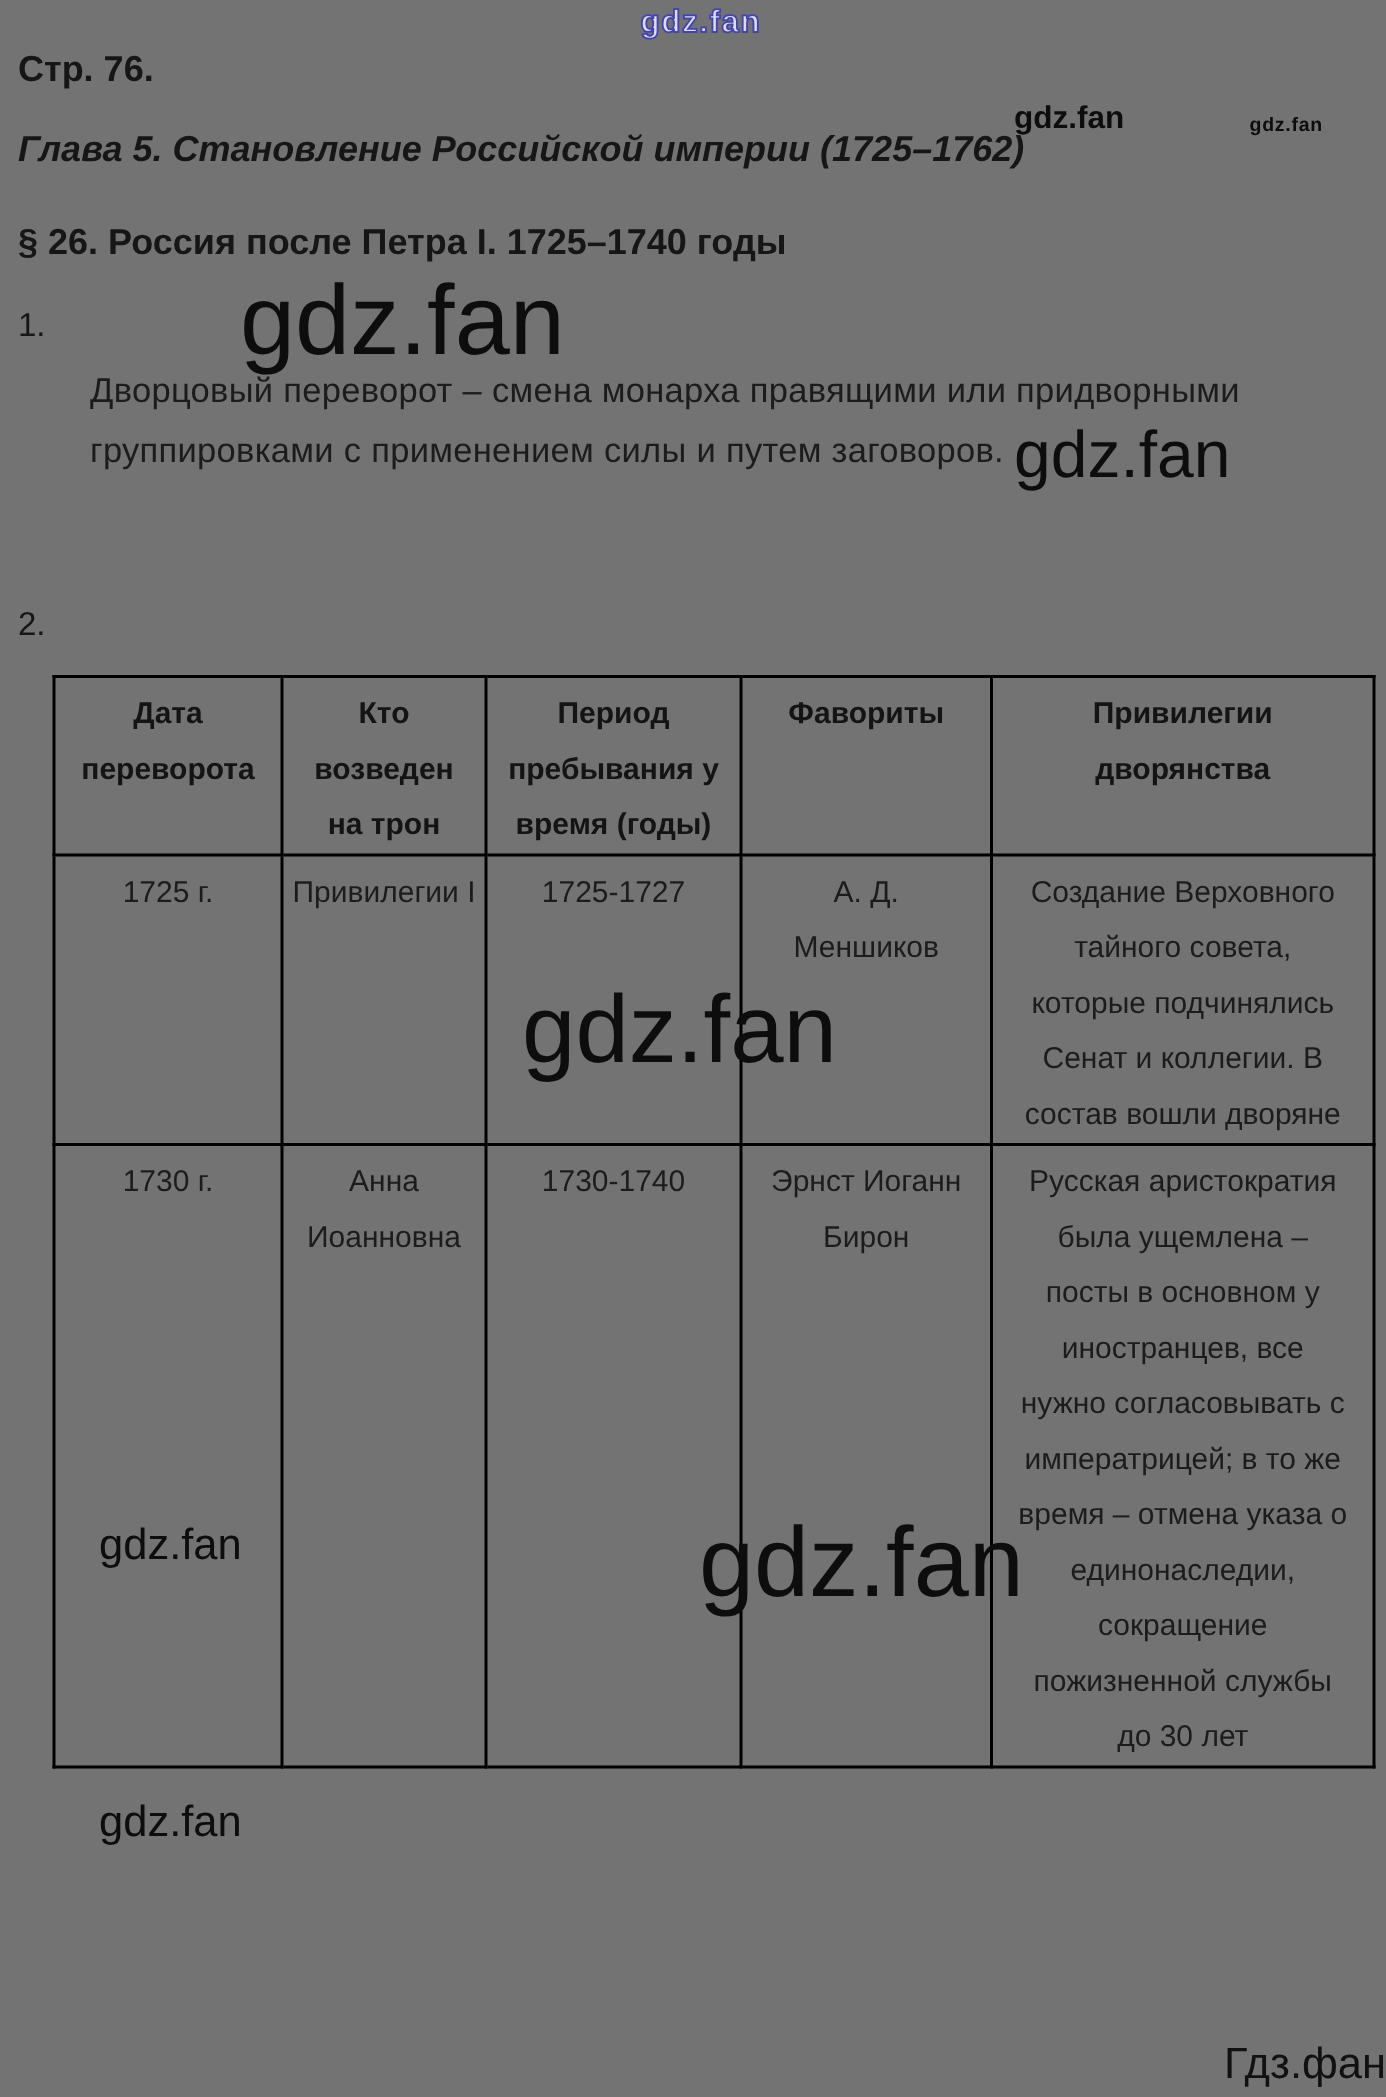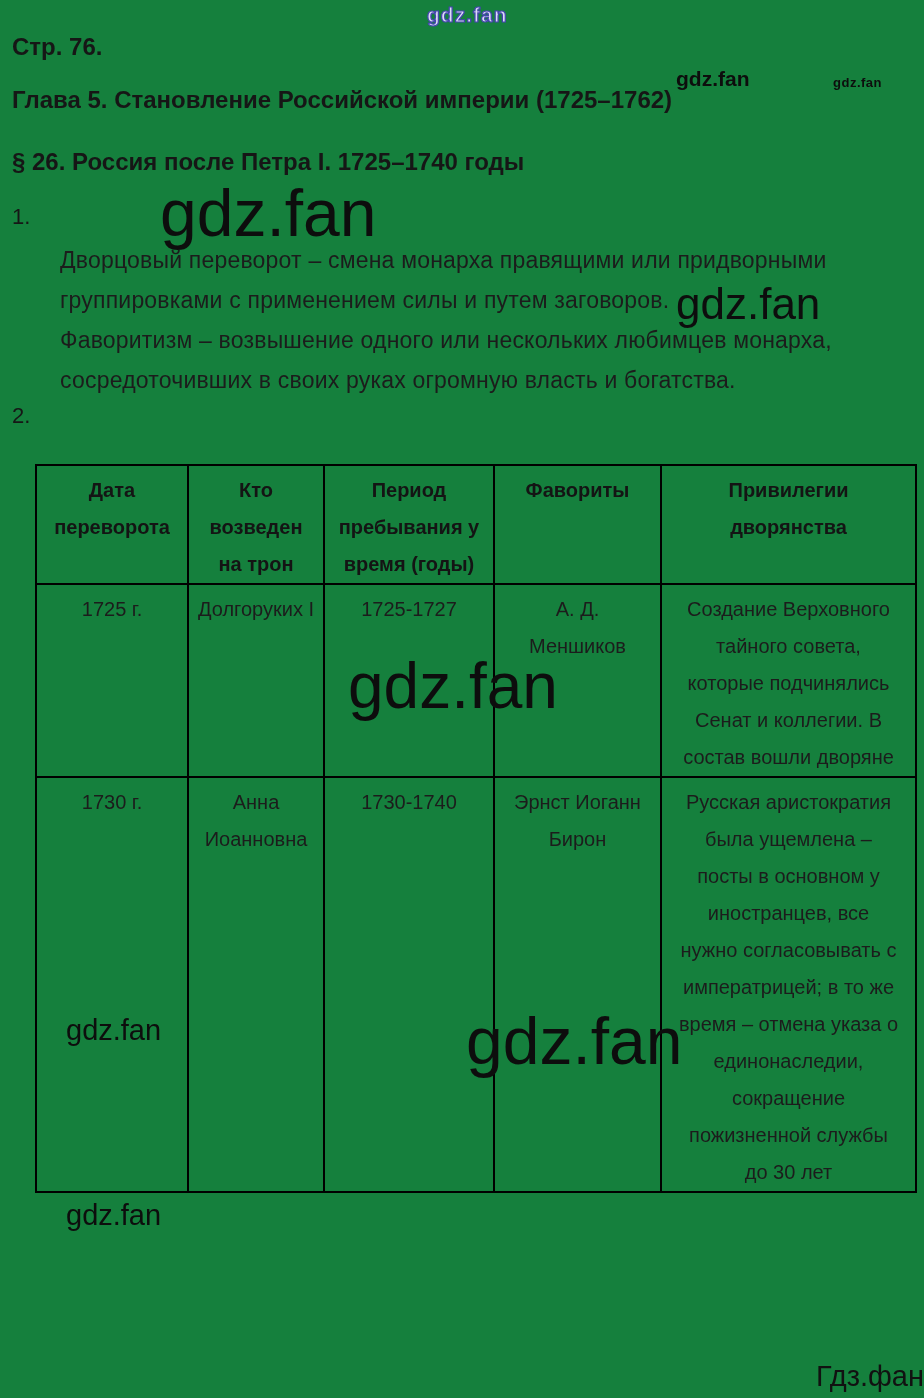--- a/index.html
+++ b/index.html
@@ -1,27 +1,27 @@
 <!DOCTYPE html>
 <html><head>
 <meta charset="utf-8">
 <style>
   html,body{margin:0;padding:0;background:#ffffff;}
   .page{
     position:relative;
     width:924px;height:1398px;
-    background:#15803d;
+    background:#737373;
     font-family:"Liberation Sans", sans-serif;
     color:#1a1a1a;
     overflow:hidden;
   }
   
   .h{position:absolute;font-weight:bold;font-size:24px;color:#161616;white-space:nowrap;}
   .page-label{left:12px;top:33px;}
-  .chapter{left:12px;top:86px;}
+  .chapter{left:12px;top:86px;font-style:italic;}
   .section{left:12px;top:148px;}
   .num{position:absolute;font-size:22px;color:#161616;}
   .n1{left:12px;top:204px;}
   .n2{left:12px;top:403px;}
   
   .def{
     position:absolute;left:60px;margin:0;
     font-size:23px;line-height:40px;color:#1c1c1c;
     white-space:pre-line;letter-spacing:0.2px;
   }
@@ -36,21 +36,21 @@
   .wm-r1{left:676px;top:68px;font-size:21px;font-weight:bold;}
   .wm-r2{left:833px;top:76px;font-size:13px;font-weight:bold;letter-spacing:0.5px;}
   .wm-b1{left:160px;top:180px;font-size:66px;}
   .wm-mid{left:676px;top:282px;font-size:44px;}
   .wm-t1{left:348px;top:654px;font-size:64px;}
   .wm-t2{left:466px;top:1008px;font-size:66px;}
   .wm-c1a{left:66px;top:1016px;font-size:29px;}
   .wm-c1b{left:66px;top:1201px;font-size:29px;}
   
   table.coups{
-    position:absolute;left:35px;top:464px;
+    position:absolute;left:35px;top:450px;
     width:880px;border-collapse:collapse;table-layout:fixed;padding-left:36px;
   }
   table.coups th, table.coups td{
     border:2px solid #000;
     vertical-align:top;text-align:center;
     font-size:20px;line-height:37px;color:#1c1c1c;
     white-space:pre-line;padding:6px 6px 0 6px;overflow:hidden;
   }
   table.coups th{font-weight:bold;color:#141414;}
   table.coups th.h5{padding:6px 44px 0 44px;border-radius:25px;}
@@ -76,22 +76,20 @@
   <div class="h page-label">Стр. 76.</div>
   <div class="h chapter">Глава 5. Становление Российской империи (1725–1762)</div>
   <div class="h section">§ 26. Россия после Петра I. 1725–1740 годы</div>
 
   <div class="num n1">1.</div>
   <span class="wm wm-b1">gdz.fan</span>
 
   <p class="def def1">Дворцовый переворот – смена монарха правящими или придворными
 группировками с применением силы и путем заговоров.</p>
   <span class="wm wm-mid">gdz.fan</span>
-  <p class="def def2">Фаворитизм – возвышение одного или нескольких любимцев монарха,
-сосредоточивших в своих руках огромную власть и богатства.</p>
 
   <div class="num n2">2.</div>
 
   <table class="coups">
     <colgroup>
       <col style="width:152px">
         <col style="width:136px">
         <col style="width:170px">
         <col style="width:167px">
         <col style="width:255px">
@@ -107,21 +105,21 @@
 пребывания у
 время (годы)</th>
         <th>Фавориты</th>
         <th class="h5">Привилегии
 дворянства</th>
       </tr>
     </thead>
     <tbody>
       <tr class="r1">
         <td>1725 г.</td>
-        <td>Долгоруких I</td>
+        <td>Привилегии I</td>
         <td>1725-1727</td>
         <td>А. Д.
 Меншиков</td>
         <td>Создание Верховного
 тайного совета,
 которые подчинялись
 Сенат и коллегии. В
 состав вошли дворяне</td>
       </tr>
       <tr class="r3">

